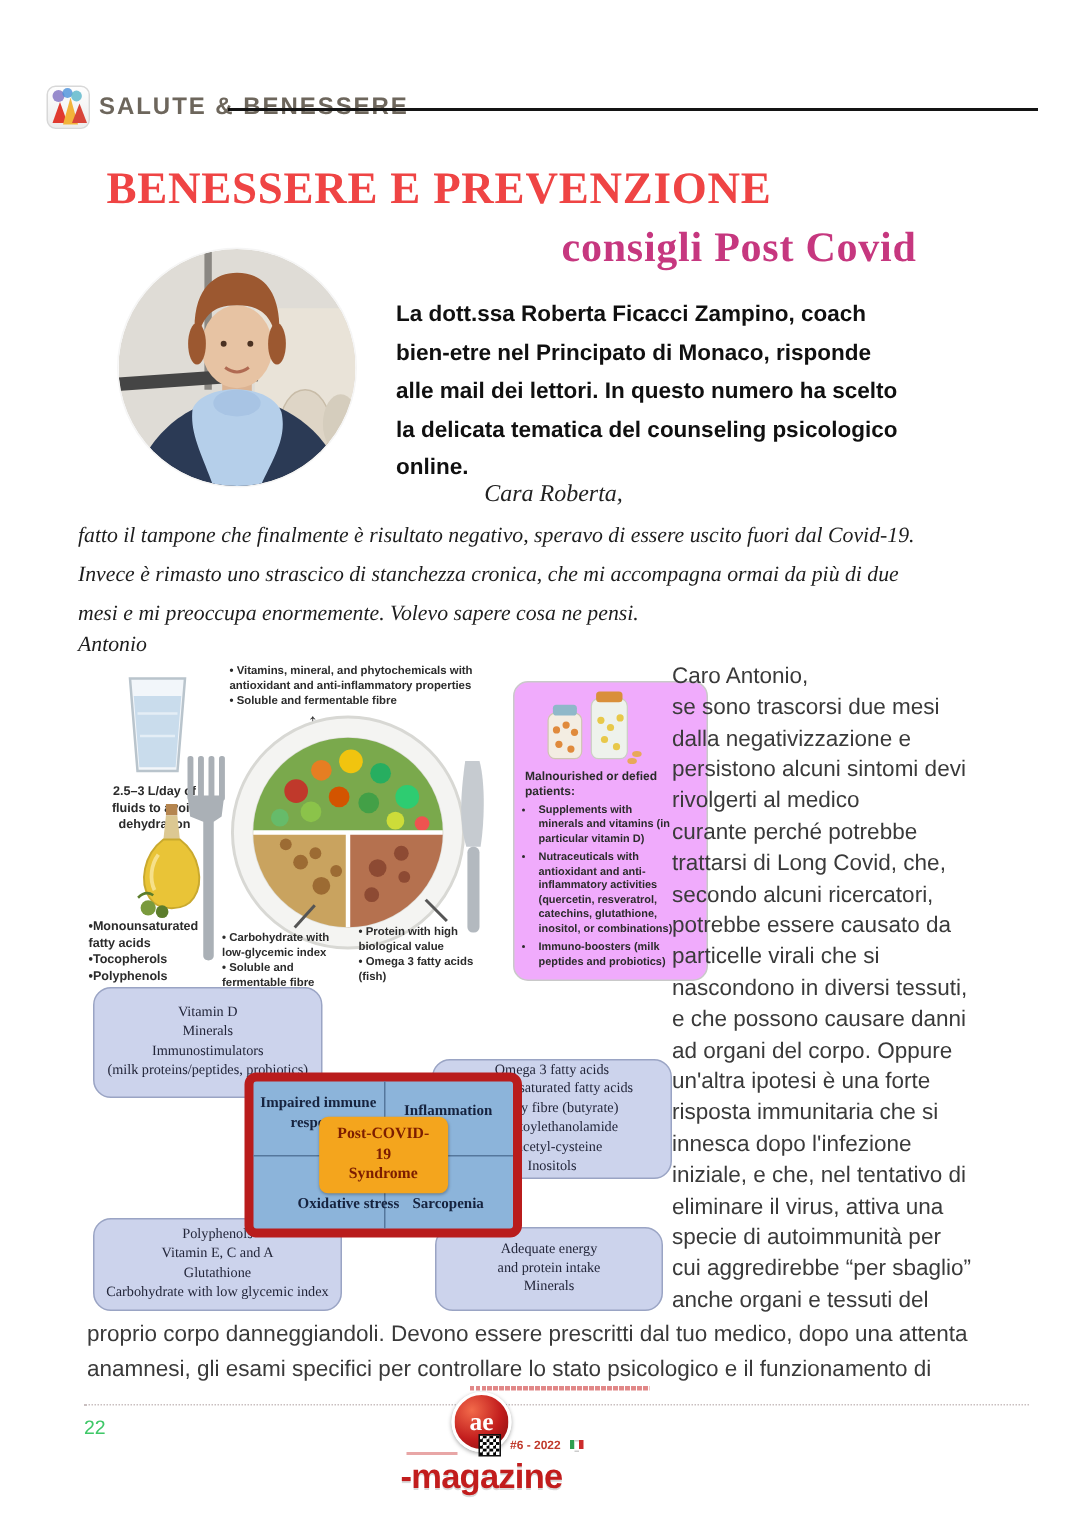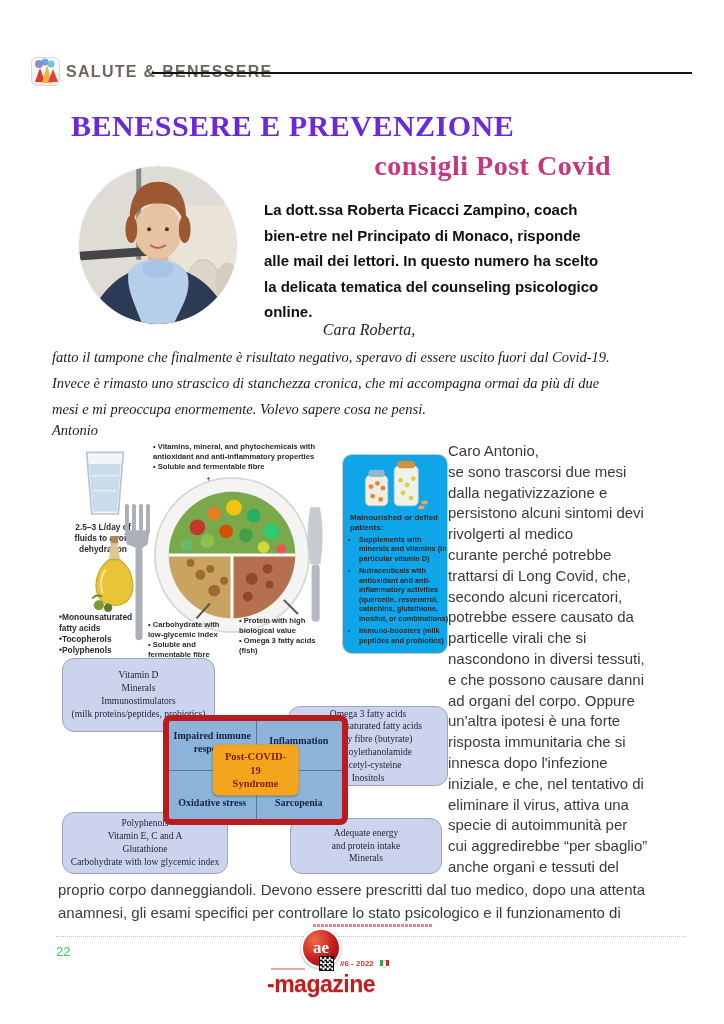--- a/index.html
+++ b/index.html
@@ -9,21 +9,21 @@
   .pl{white-space:pre-line;}
 
   
   .brand-icon{left:31px;top:57px;width:27px;height:27px;border-radius:6px;
               background:linear-gradient(#fefefe,#ececec);border:1px solid #d8d8d8;overflow:hidden;}
   .brand-label{left:66px;top:63px;font-size:16px;letter-spacing:1.3px;color:#6d665c;font-weight:bold;}
   .brand-rule{left:152px;top:72px;width:540px;height:2px;background:#141414;}
 
   
   .title1{left:71px;top:109px;font-family:"Liberation Serif",serif;font-weight:800;
-          font-size:30px;color:#6d28d9;letter-spacing:.5px;}
+          font-size:30px;color:#ef4444;letter-spacing:.5px;}
   .title2{left:71px;top:150px;width:540px;text-align:right;font-family:"Liberation Serif",serif;
           font-weight:800;font-size:28px;color:#c6377f;letter-spacing:.5px;}
 
   
   .portrait{left:79px;top:166px;width:158px;height:158px;border-radius:50%;overflow:hidden;
             box-shadow:0 0 0 1px rgba(0,0,0,.04);}
 
   
   .intro{left:264px;top:197px;width:424px;font-size:15px;font-weight:bold;
          line-height:25.6px;color:#101010;}
@@ -49,22 +49,22 @@
   .oil{left:33px;top:96px;width:52px;height:76px;}
   .oil-note{left:4px;top:172px;width:90px;font-size:8.4px;}
   .plate{left:98px;top:36px;width:158px;height:158px;}
   .carb-note{left:93px;top:180px;width:92px;}
   .protein-note{left:184px;top:176px;width:96px;}
   .knife{left:250px;top:50px;width:22px;height:152px;}
   .ptr{height:1.6px;background:#555;}
   .ptr-left{left:138px;top:170px;width:20px;transform:rotate(-48deg);}
   .ptr-right{left:226px;top:166px;width:20px;transform:rotate(45deg);}
 
-  .supp-box{left:287px;top:14px;width:104px;height:198px;background:#0ea5e9;
-            border:1.5px solid #c9c9c9;border-radius:10px;}
+  .supp-box{left:287px;top:14px;width:104px;height:198px;background:#f0abfc;
+            border:1.5px solid #c9c9c9;border-radius:10px;padding-left:24px;}
   .supp-bottles{left:16px;top:5px;width:72px;height:50px;}
   .supp-title{left:7px;top:58px;width:92px;font-size:8px;font-weight:bold;color:#2b2b2b;line-height:1.3;}
   .supp-list{left:7px;top:80px;width:94px;margin:0;padding-left:9px;font-size:7.3px;
              font-weight:bold;color:#2b2b2b;line-height:1.3;}
   .supp-list li{margin-bottom:3px;}
 
   .peri{background:#ccd3ec;border:1px solid #9aa4c4;border-radius:12px;display:flex;
         align-items:center;justify-content:center;text-align:center;
         font-family:"Liberation Serif",serif;font-size:9.5px;color:#23263a;line-height:1.35;}
   .box-tl{left:7px;top:218px;width:151px;height:72px;}
@@ -73,21 +73,21 @@
   .box-br{left:235px;top:378px;width:150px;height:54px;}
 
   .grid{left:108px;top:275px;width:173px;height:98px;background:#8cb4da;
         border:6px solid #b91c1c;border-radius:8px;}
   .grid .vline{left:50%;top:0;width:1px;height:100%;background:#55779c;}
   .grid .hline{left:0;top:50%;width:100%;height:1px;background:#55779c;}
   .quad{width:50%;text-align:center;font-family:"Liberation Serif",serif;font-weight:bold;
         font-size:10px;color:#16233f;line-height:1.25;}
   .q-tl{left:0;top:9px;}
   .q-tr{left:50%;top:14px;}
-  .q-bl{left:0;bottom:10px;}
+  .q-bl{left:0;bottom:10px;padding-left:20px;}
   .q-br{left:50%;bottom:10px;}
   .center-box{left:50%;top:50%;transform:translate(-50%,-50%);background:#f4a51d;
               border-radius:6px;padding:5px 9px;text-align:center;
               font-family:"Liberation Serif",serif;font-weight:bold;font-size:10.5px;
               color:#7c1d00;line-height:1.3;box-shadow:0 1px 2px rgba(0,0,0,.25);}
 
   
   .dotted-rule{left:56px;top:936px;width:630px;border-top:1px dotted #c9bfc0;}
   .page-num{left:56px;top:944px;font-size:13px;font-weight:normal;color:#3fc868;}
   .logo{left:50%;top:924px;transform:translateX(-50%);width:190px;height:52px;}

